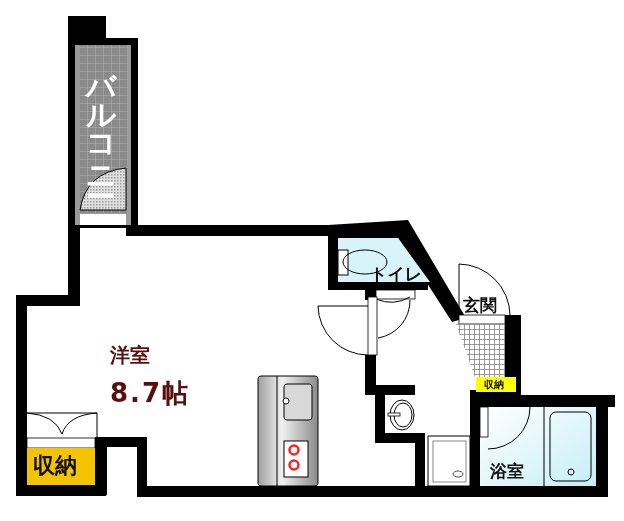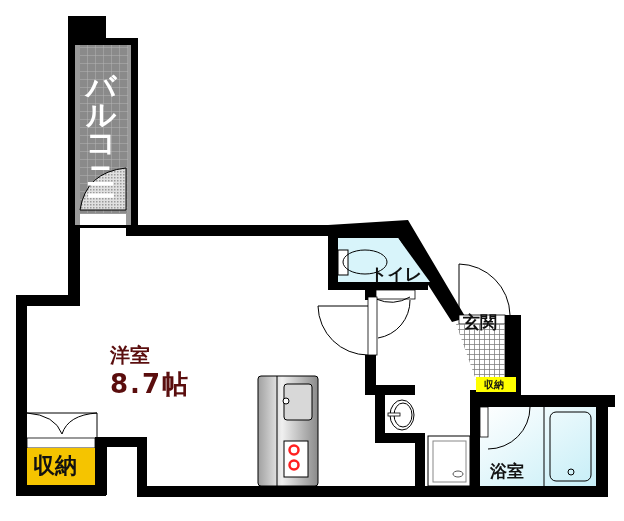--- a/index.html
+++ b/index.html
@@ -1,20 +1,20 @@
 <!DOCTYPE html>
 <html><head>
 <meta charset="utf-8">
 <style>
   html, body { margin: 0; padding: 0; background: #ffffff; }
   body { width: 624px; height: 521px; overflow: hidden; position: relative; }
   #plan { position: absolute; left: 0; top: 0; width: 624px; height: 521px; }
   .lbl { position: absolute; font-family: "DejaVu Sans", sans-serif; font-weight: bold; white-space: nowrap; line-height: 1; }
   .room-main { color: #5a0d0d; font-size: 20px; }
-  .room-area { color: #5a0d0d; font-size: 26px; letter-spacing: 2px; }
+  .room-area { color: #5a0d0d; font-size: 26px; letter-spacing: 2px; margin-top: 9px; }
   .room-small { color: #111; font-size: 17px; font-family: Liberation Serif, serif; }
   .storage-big { color: #111; font-size: 22px; }
   .storage-small { color: #111; font-size: 10px; }
   .balcony-text { color: #ffffff; font-size: 30px; writing-mode: vertical-rl; text-orientation: upright; letter-spacing: -2px; }
 </style>
 </head>
 <body>
 
 <svg id="plan" viewBox="0 0 624 521" xmlns="http://www.w3.org/2000/svg">
   <defs>
@@ -140,16 +140,16 @@
     <rect x="27" y="448" width="68" height="37" fill="#f5c400"></rect>
   </g>
 
   <rect x="476" y="377" width="40" height="15" fill="#ffff00"></rect>
 </svg>
 
 <div class="lbl balcony-text" style="left:86px; top:52px; height:170px;">バルコニー</div>
 <div class="lbl room-main" style="left:110px; top:345px;">洋室</div>
 <div class="lbl room-area" style="left:110px; top:371px;">8.7帖</div>
 <div class="lbl room-small" style="left:370px; top:266px;">トイレ</div>
-<div class="lbl room-small" style="left:463px; top:314px;">玄関</div>
+<div class="lbl room-small" style="left:463px; top:297px;">玄関</div>
 <div class="lbl room-small" style="left:490px; top:463px;text-align:center;">浴室</div>
 <div class="lbl storage-big" style="left:33px; top:455px;">収納</div>
 <div class="lbl storage-small" style="left:484px; top:380px;">収納</div>
 
 </body></html>

